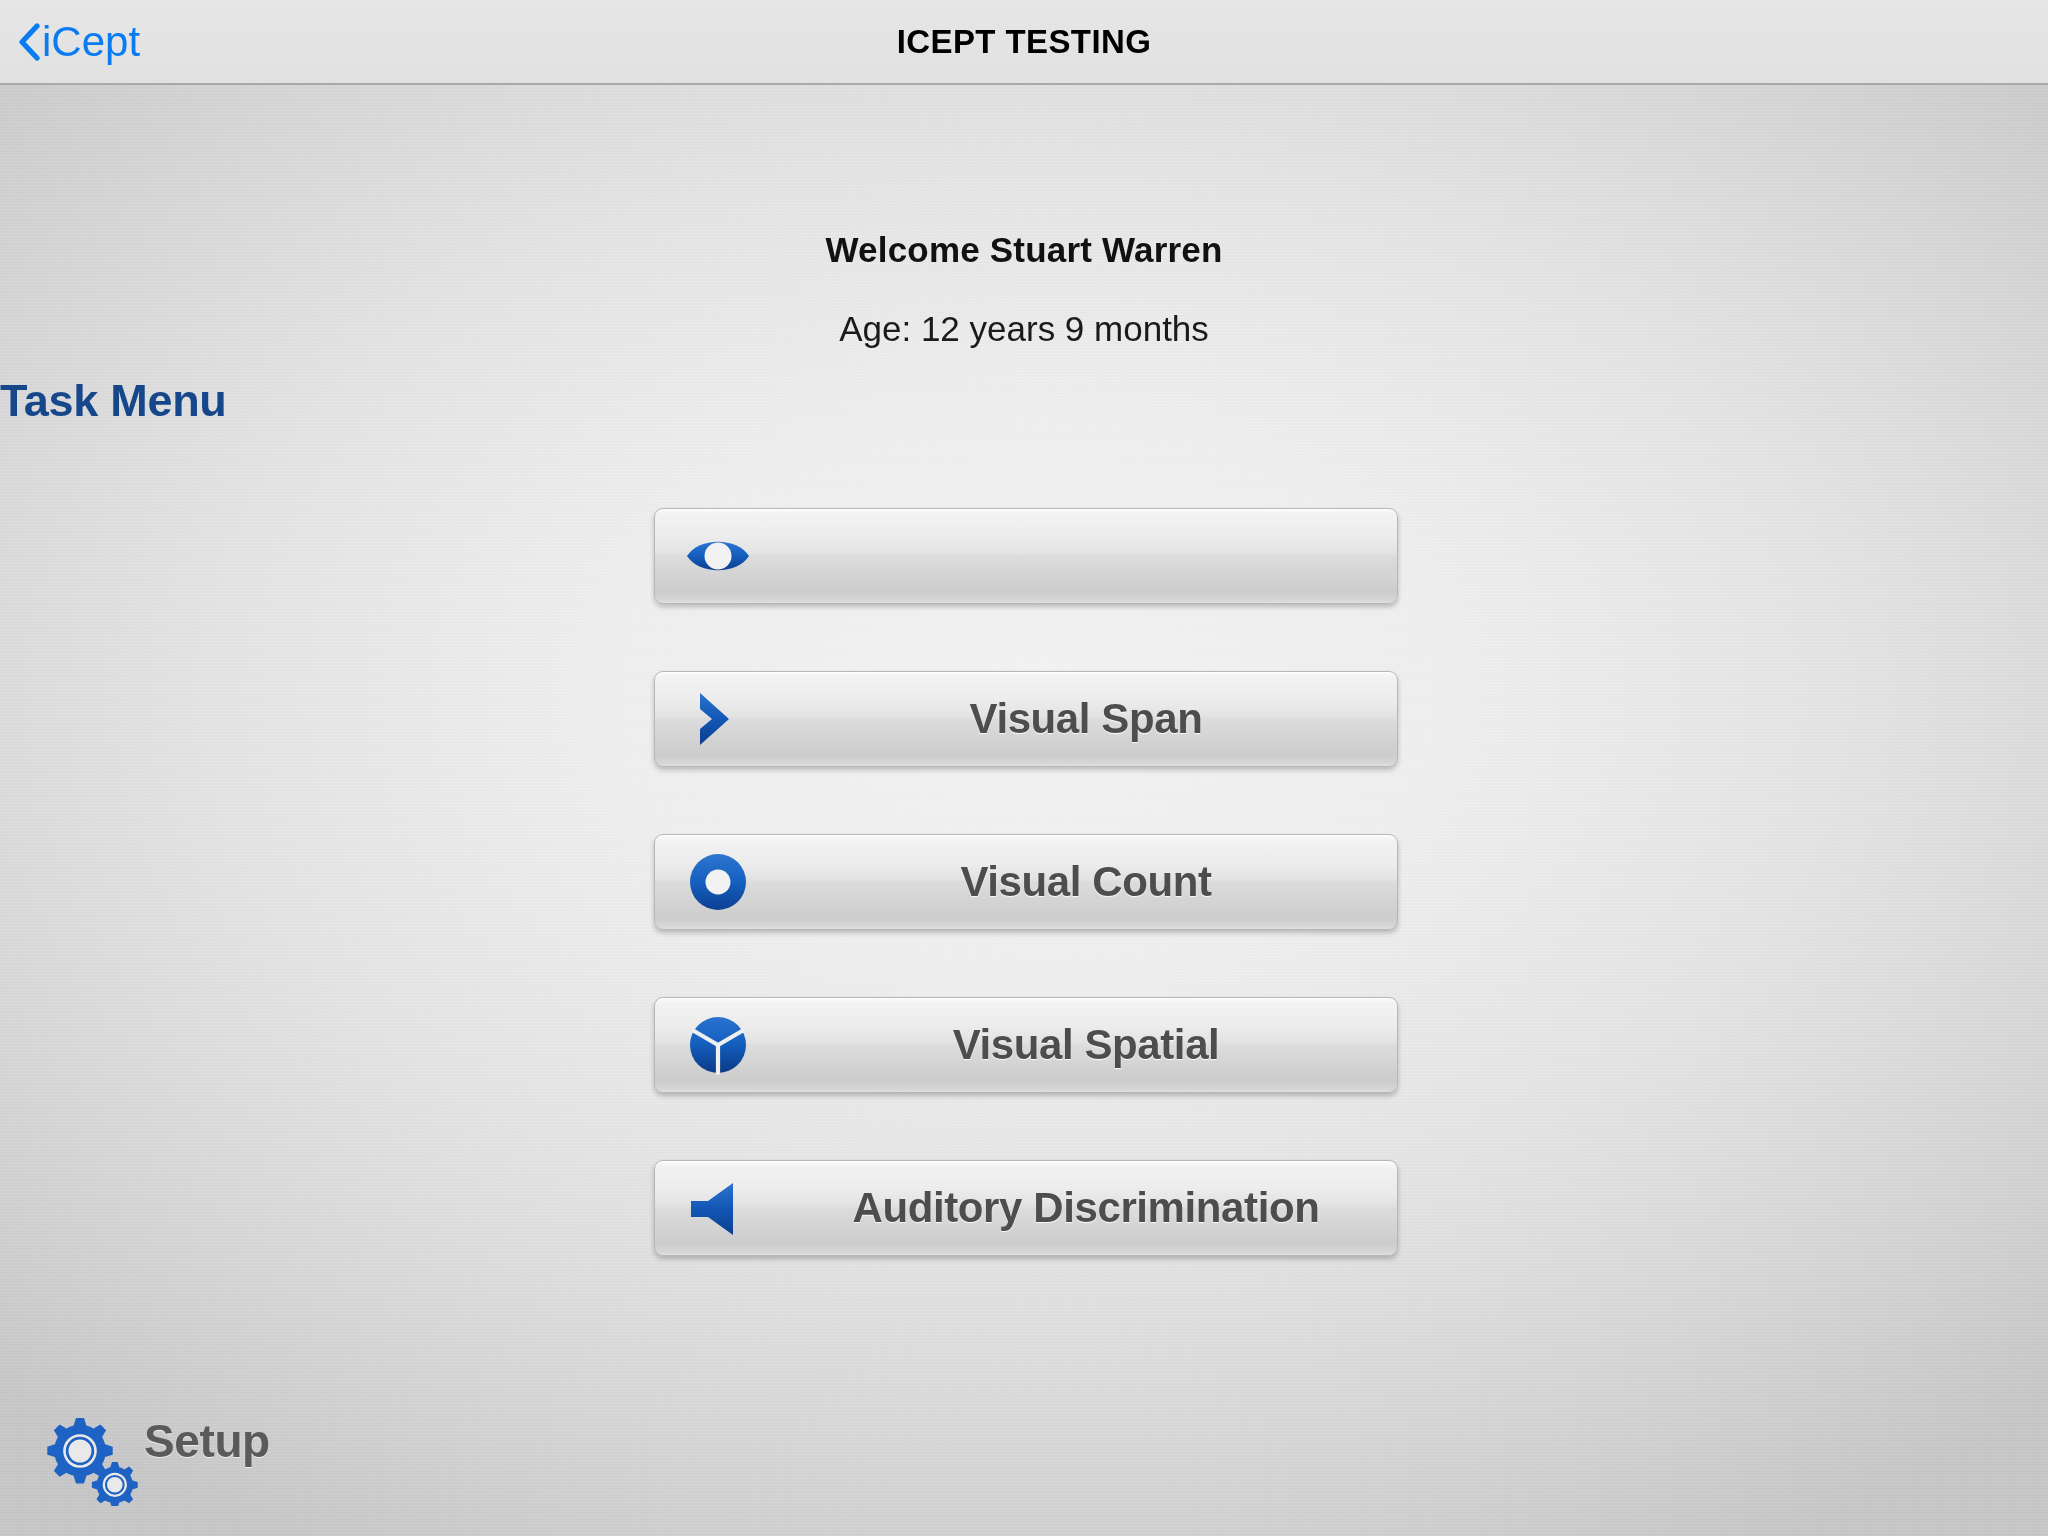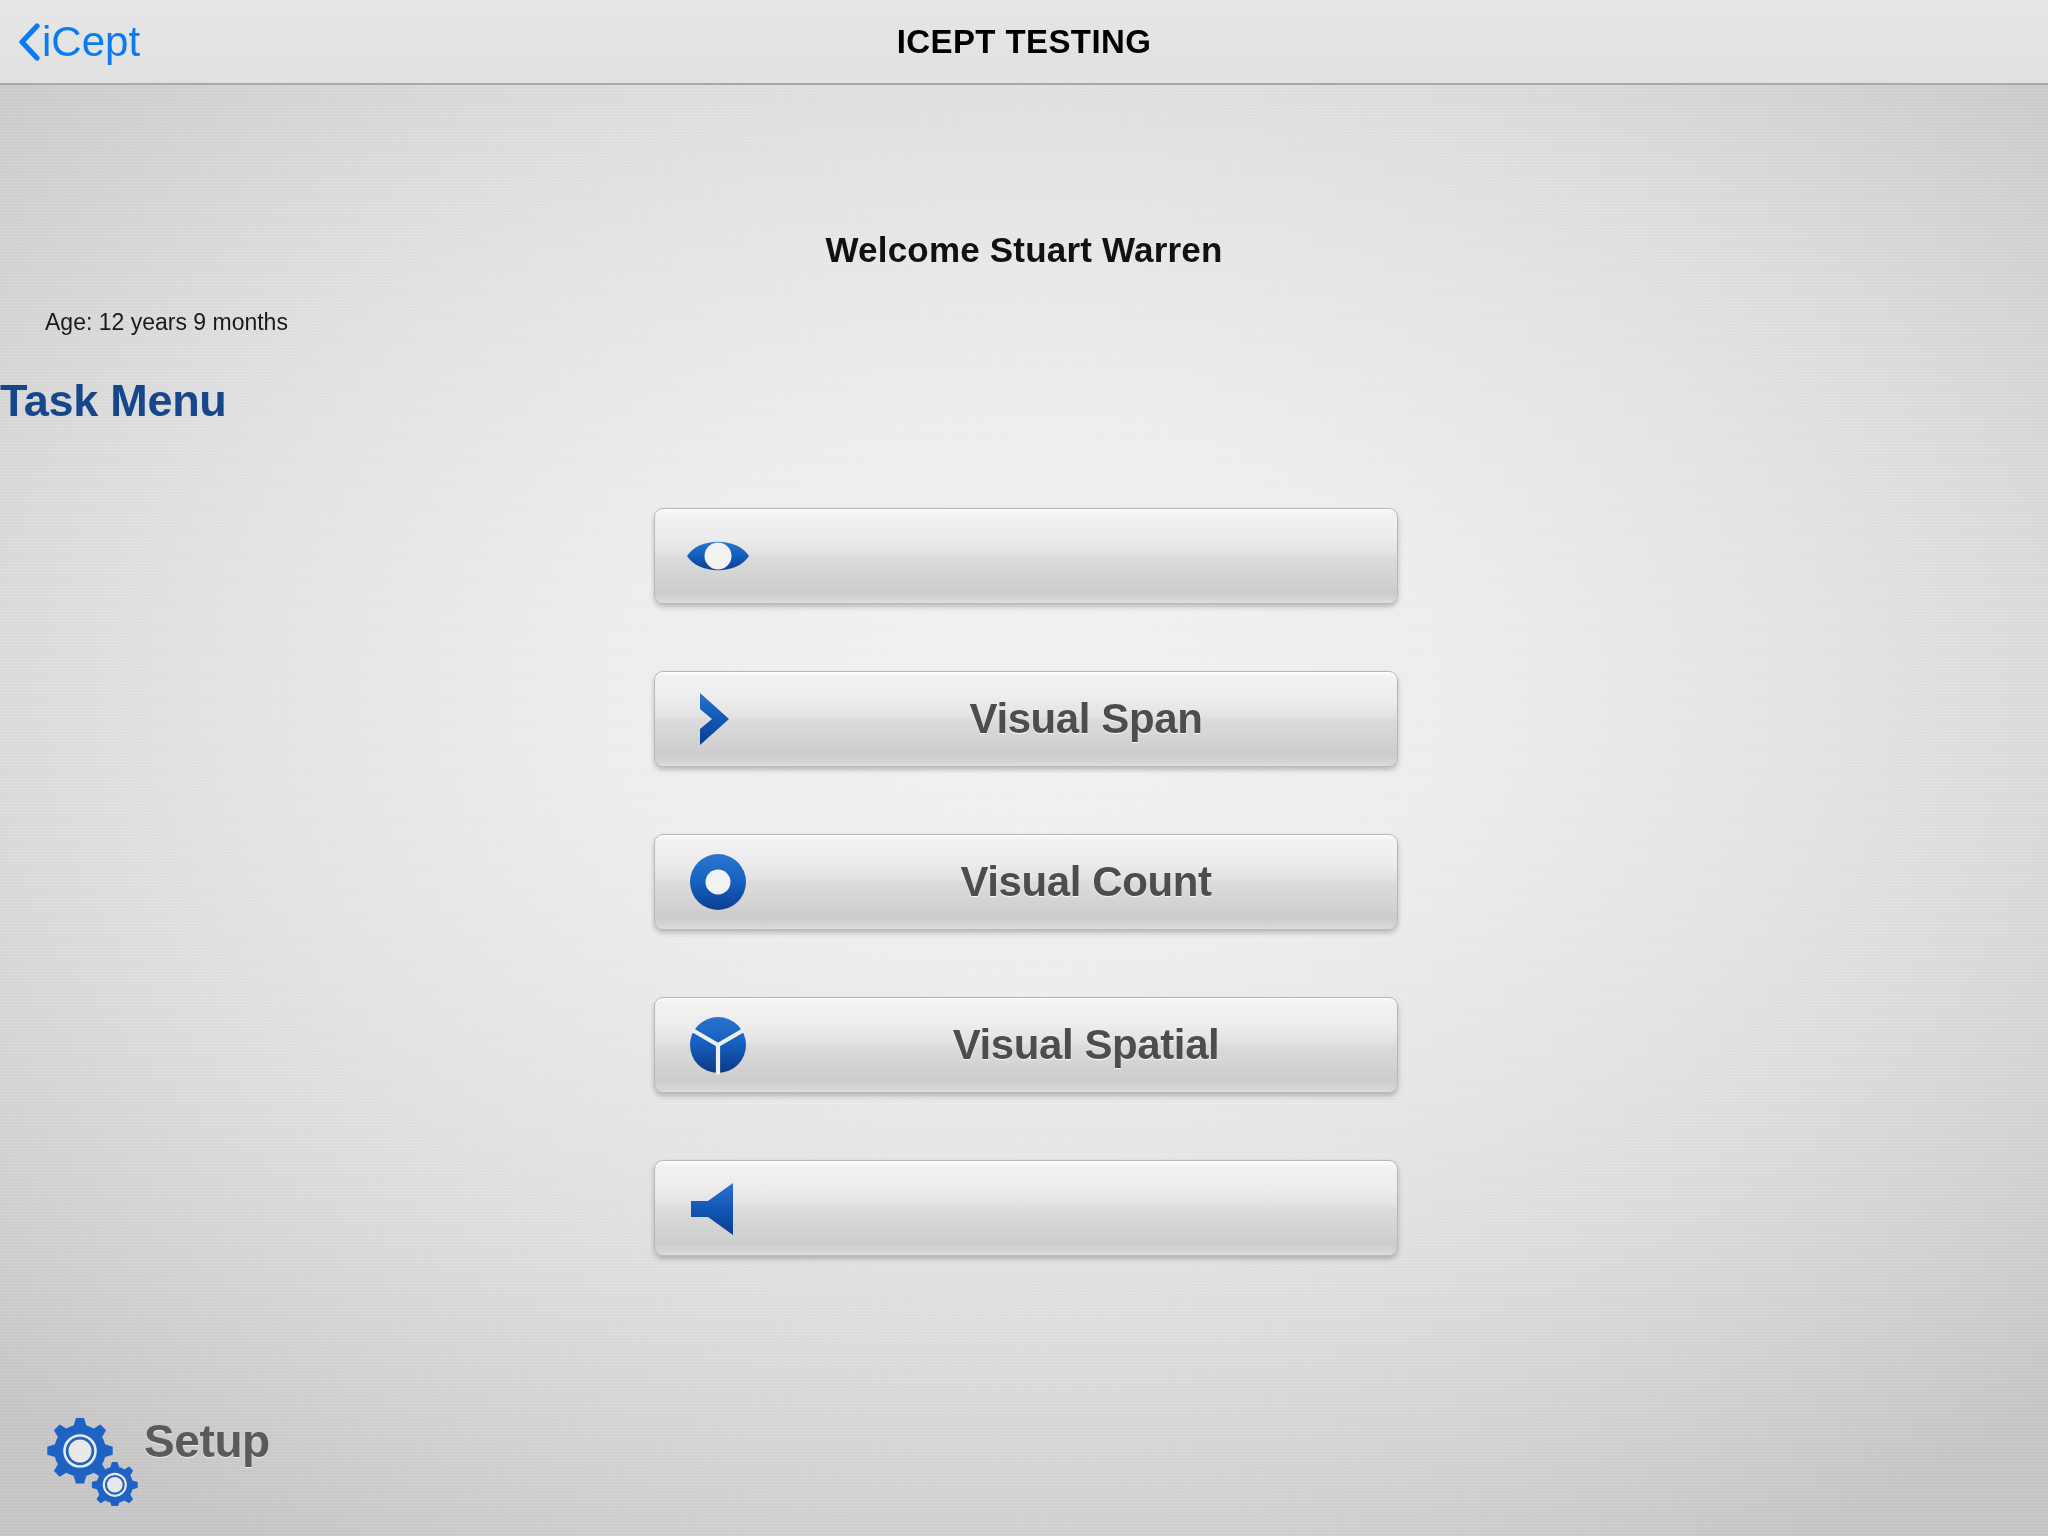--- a/index.html
+++ b/index.html
@@ -113,24 +113,24 @@
     text-align: center;
     font-size: 35px;
     font-weight: bold;
     color: #111;
     letter-spacing: 0.2px;
   }
   .age {
     position: absolute;
     top: 224px;
     left: 0; right: 0;
-    font-size: 23px;
+    text-align: center;
+    font-size: 35px;
     font-weight: normal;
     color: #1a1a1a;
-    margin-left: 45px;
   }
   .task-menu-heading {
     position: absolute;
     top: 290px;
     left: 0; right: 0;
     text-align: left;
     font-size: 45px;
     font-weight: bold;
     color: #16478a;
     letter-spacing: -0.3px;
@@ -328,20 +328,21 @@
             <defs>
               <linearGradient id="gSpk" x1="0" y1="0" x2="0" y2="1">
                 <stop offset="0%" stop-color="#2a73ce"></stop>
                 <stop offset="50%" stop-color="#1257b5"></stop>
                 <stop offset="100%" stop-color="#0b3d8e"></stop>
               </linearGradient>
             </defs>
             <path d="M52 12 L27 30 L10 30 L10 46 L27 46 L52 64 Z" fill="url(#gSpk)"></path>
           </svg>
         </span>
+        <span class="btn-label">Auditory Discrimination</span>
       </div>
 
     </div>
   </div>
 
   <div class="setup">
     <span>
       <svg class="setup-icon" viewBox="0 0 106 92">
         <g fill="#1e63c4">
 

